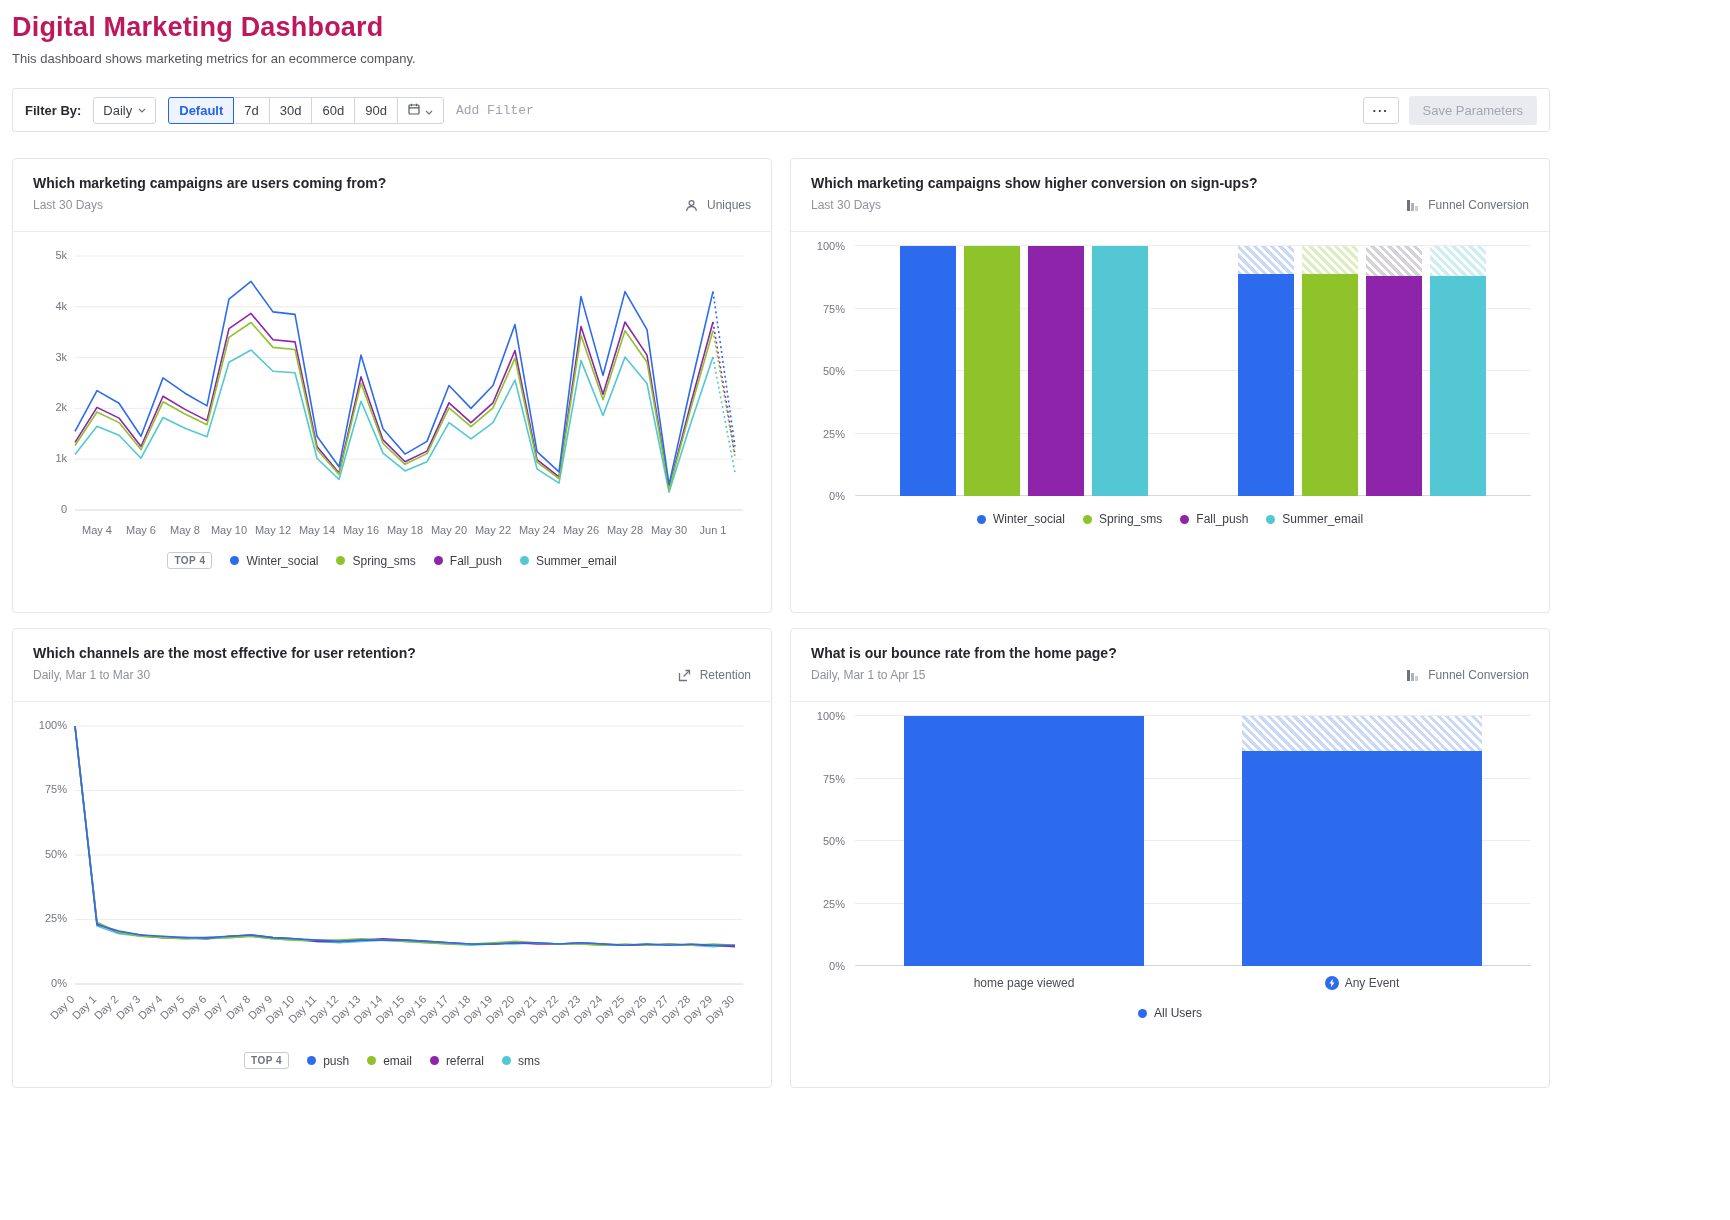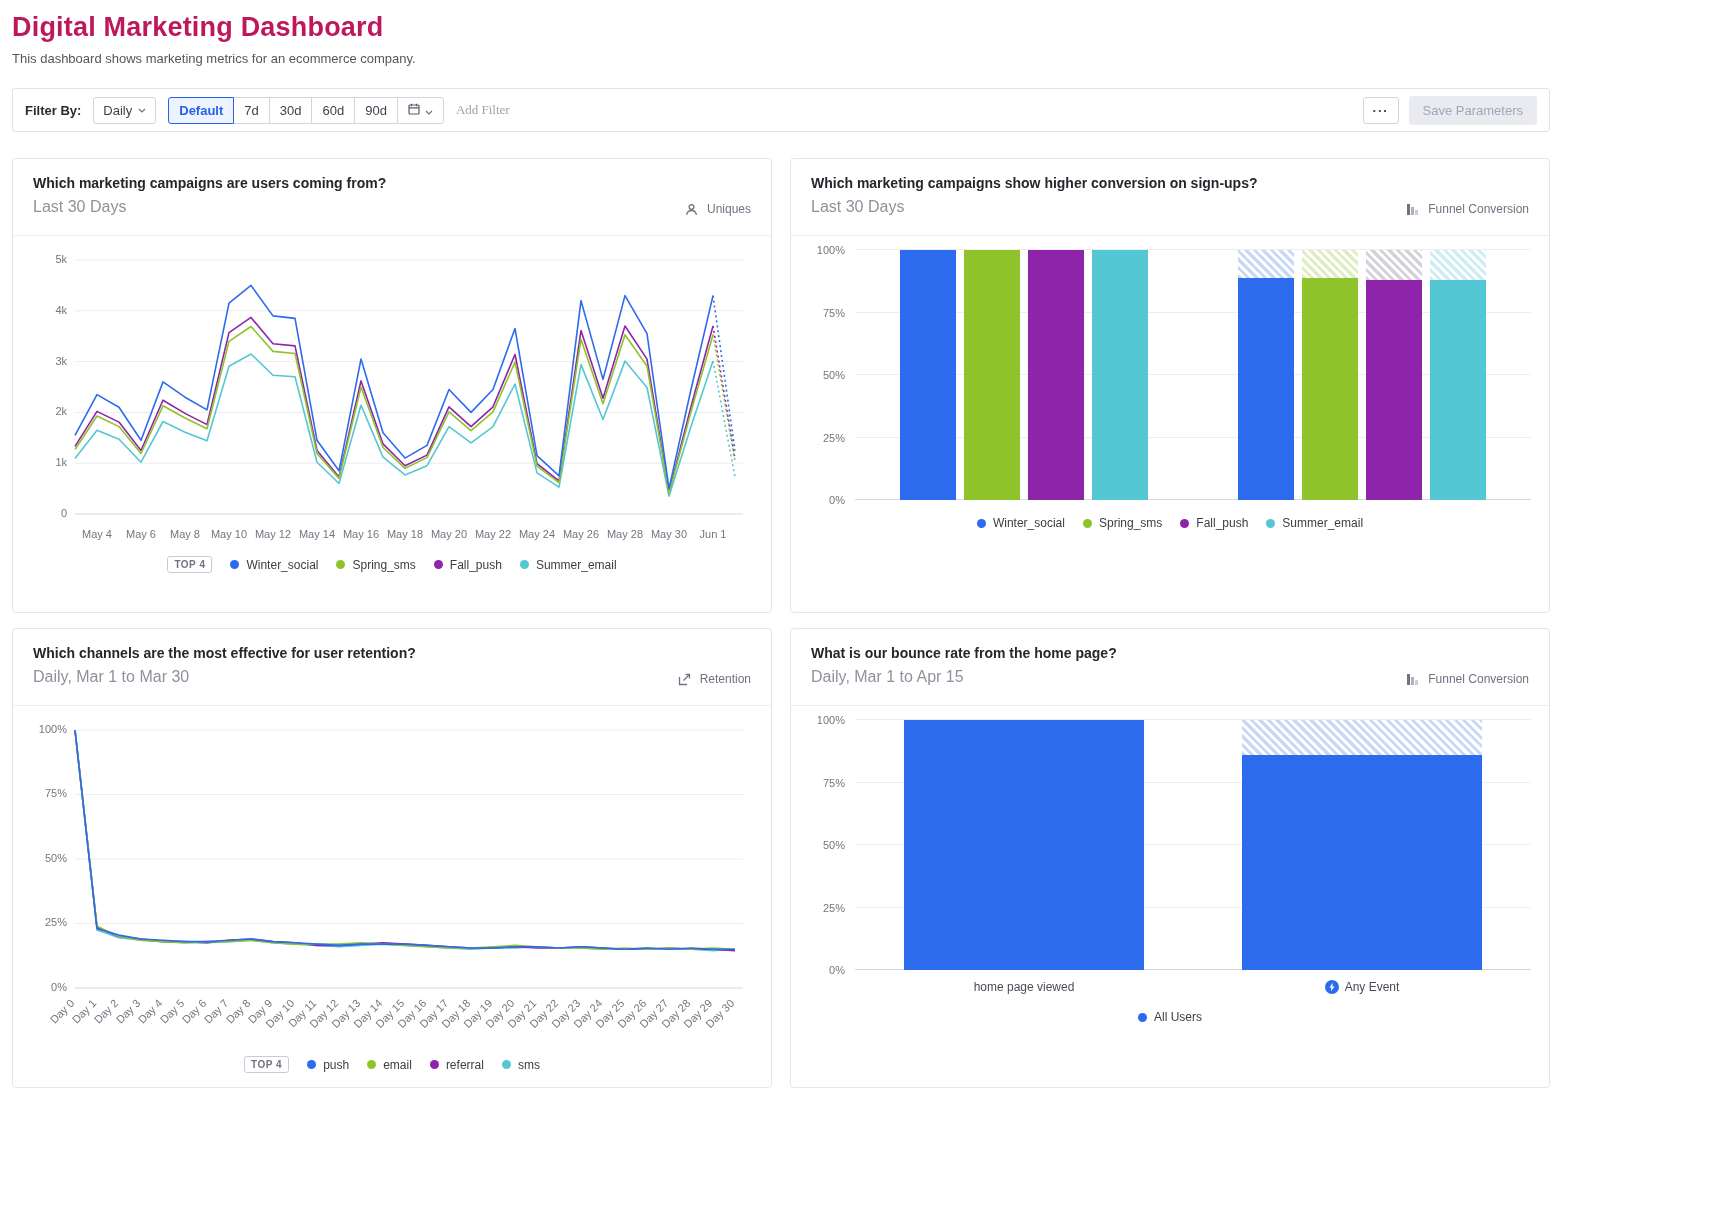--- a/index.html
+++ b/index.html
@@ -10,30 +10,30 @@
   .page-sub{font-size:13px;color:#54565e;margin-top:8px}
   
   .filter-bar{margin-top:22px;height:44px;border:1px solid #e2e3e8;border-radius:3px;display:flex;align-items:center;gap:12px;padding:0 12px;background:#fff}
   .fb-label{font-size:13px;font-weight:700;color:#2a2b31}
   .btn{display:inline-flex;align-items:center;gap:6px;border:1px solid #d3d5dc;background:#fff;border-radius:3px;padding:5px 9px;font-size:13px;color:#3f424c;cursor:pointer;font-family:inherit}
   .btn-group{display:flex}
   .seg-btn{border:1px solid #d3d5dc;background:#fff;padding:5px 10px;font-size:13px;color:#3f424c;margin-left:-1px;cursor:pointer;font-family:inherit;display:inline-flex;align-items:center;gap:5px}
   .seg-btn:first-child{border-radius:3px 0 0 3px;margin-left:0}
   .seg-btn:last-child{border-radius:0 3px 3px 0}
   .seg-btn.active{color:#2563eb;border-color:#2563eb;background:#eef4ff;position:relative;z-index:1;font-weight:700}
-  .link-btn{border:none;background:none;font-size:13px;color:#a0a4ae;cursor:pointer;font-family:Liberation Serif, serif}
+  .link-btn{border:none;background:none;font-size:13px;color:#a0a4ae;cursor:pointer;font-family:Liberation Mono, monospace}
   .fb-right{margin-left:auto;display:flex;gap:10px;align-items:center}
   .more-btn{letter-spacing:1px;font-weight:700}
   .save-btn{border:none;background:#e9ebf0;color:#a3a7b1;border-radius:3px;padding:7px 14px;font-size:13px;cursor:default;font-family:inherit}
   
   .grid{margin-top:26px;display:grid;grid-template-columns:760px 760px;grid-template-rows:455px 460px;gap:15px 18px}
   .panel{border:1px solid #e5e6ea;border-radius:4px;background:#fff;display:flex;flex-direction:column;overflow:hidden}
   .panel-head{display:flex;justify-content:space-between;align-items:center;padding:16px 20px 19px;border-bottom:1px solid #ebecf0}
   .panel-title{font-size:14px;font-weight:700;color:#26262c}
-  .panel-sub{font-size:16px;color:#8f929c;margin-top:7px}
+  .panel-sub{font-size:12px;color:#8f929c;margin-top:7px}
   .panel-mode{align-self:flex-end;display:flex;align-items:center;gap:9px;font-size:12px;color:#6f7380}
   .panel-mode svg{display:block}
   .panel-body{flex:1;padding:14px 18px 12px;display:flex;flex-direction:column}
   .chart{width:100%}
   .h300{height:300px}
   .h330{height:330px}
   .tick{font-size:11px;fill:#73767f}
   
   .legend{display:flex;justify-content:center;gap:18px;font-size:12px;color:#3c3e46;margin-top:6px;flex-wrap:wrap}
   .legend.mt{margin-top:16px}

